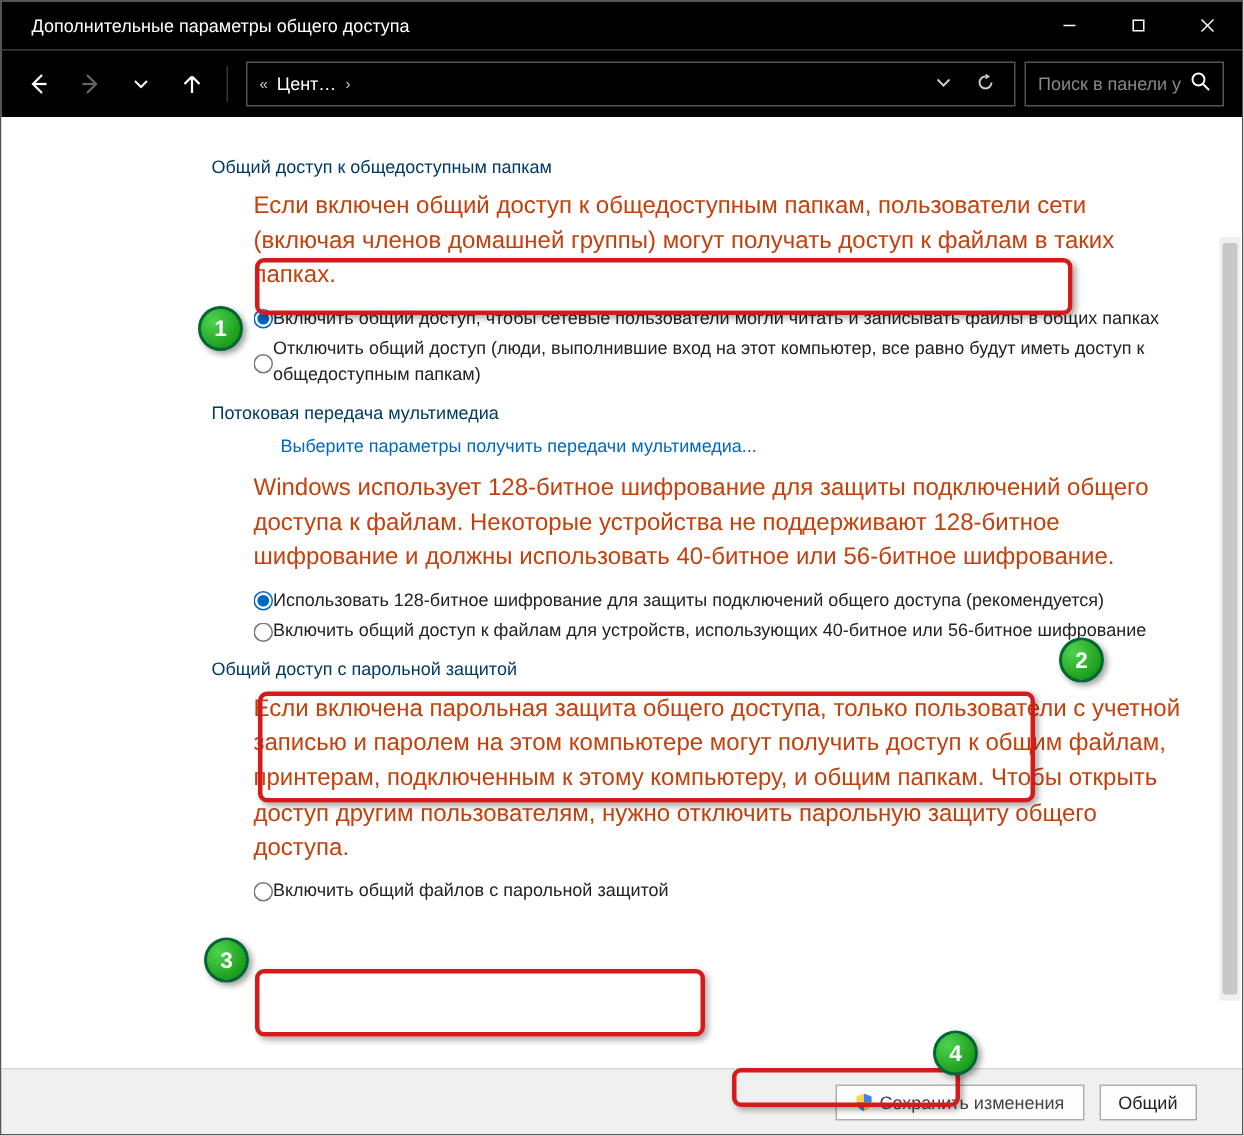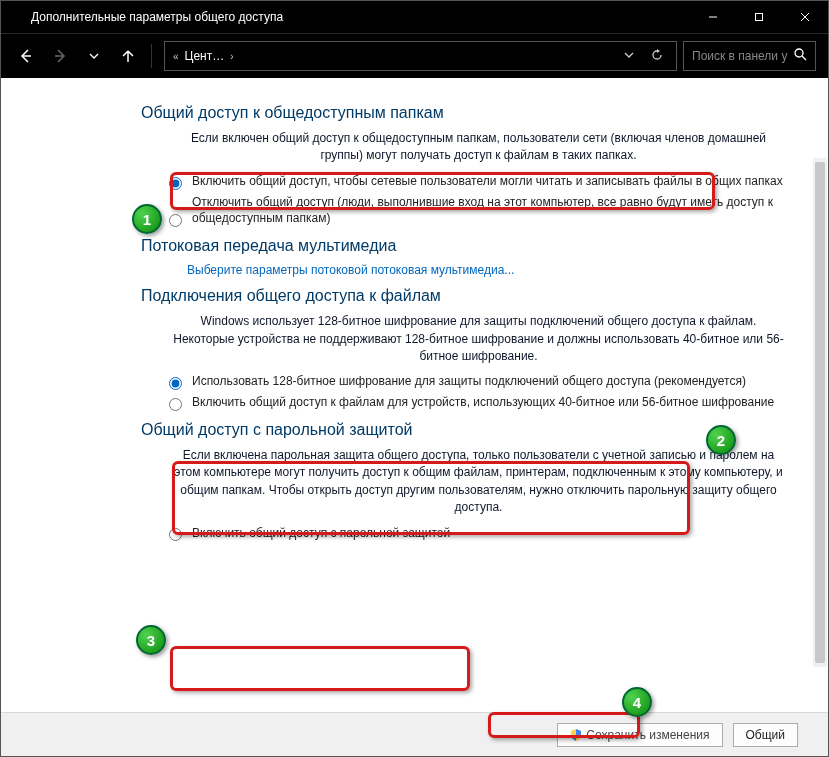--- a/index.html
+++ b/index.html
@@ -9,21 +9,21 @@
     background: #fff;
     width: 829px;
     height: 757px;
     overflow: hidden;
     position: relative;
   }
   .window { width: 829px; height: 757px; display: flex; flex-direction: column; border: 1px solid #555; }
   
   .titlebar {
     height: 32px; background: #000; color: #fff; display: flex; align-items: center;
-    padding-left: 30px; font-size: 12px;
+    padding-left: 20px; font-size: 12px;
   }
   .titlebar .title-text { flex: 1; }
   .titlebar-btns { display: flex; }
   .titlebar-btns .tbtn {
     width: 46px; height: 32px; display: flex; align-items: center; justify-content: center;
     color: #fff; font-size: 11px;
   }
   
   .navbar {
     height: 45px; background: #000; display: flex; align-items: center; padding: 0 8px; gap: 0;
@@ -47,24 +47,24 @@
     display: flex; align-items: center; padding: 0 8px; gap: 6px; font-size: 12px;
     margin-right: 4px;
   }
   .searchbox .sicon { color: #fff; }
   
   .content {
     flex: 1; background: #fff; overflow-y: auto; position: relative;
     padding-top: 6px;
   }
   .content-inner { padding: 10px 40px 10px 150px; }
-  .section-title { color: #003a67; font-size: 16px; margin: 10px 0 8px -10px; }
-  .section-body { color: #0f172a; font-size: 12px; line-height: 1.45; margin-bottom: 8px; text-align: center; }
+  .section-title { color: #003a67; font-size: 12px; margin: 10px 0 8px -10px; }
+  .section-body { color: #c2410c; font-size: 16px; line-height: 1.45; margin-bottom: 8px; }
   .indent { margin-left: 18px; }
-  .radio-row { display: flex; align-items: flex-end; gap: 10px; margin: 4px 0 4px 18px; color: #222; }
+  .radio-row { display: flex; align-items: center; gap: 0; margin: 4px 0 4px 18px; color: #222; }
   .radio-row input[type=radio] { margin-top: 2px; accent-color: #0067c0; }
   .radio-row label { flex: 1; line-height: 1.4; }
   .link { color: #0067c0; text-decoration: none; }
   
   .footer {
     height: 44px; background: #f0f0f0; border-top: 1px solid #d8d8d8;
     display: flex; align-items: center; justify-content: flex-end; padding: 0 30px; gap: 10px;
   }
   .btn {
     height: 24px; padding: 0 12px; background: #fdfdfd; border: 1px solid #adadad;
@@ -177,39 +177,38 @@
         <input type="radio" name="public" checked="" style="">
         <label>Включить общий доступ, чтобы сетевые пользователи могли читать и записывать файлы в общих папках</label>
       </div>
       <div class="radio-row">
         <input type="radio" name="public" style="">
         <label>Отключить общий доступ (люди, выполнившие вход на этот компьютер, все равно будут иметь доступ к общедоступным папкам)</label>
       </div>
 
       <div class="section-title">Потоковая передача мультимедиа</div>
       <div class="indent" style="margin:6px 0 10px 36px">
-        <a href="#" class="link">Выберите параметры потоковой потоковая мультимедиа...</a>
-      </div>
-
-      <div class="section-title">Подключения общего доступа к файлам</div>
+        <a href="#" class="link">Выберите параметры получить передачи мультимедиа...</a>
+      </div>
+
       <div class="section-body indent">Windows использует 128-битное шифрование для защиты подключений общего доступа к файлам. Некоторые устройства не поддерживают 128-битное шифрование и должны использовать 40-битное или 56-битное шифрование.</div>
       <div class="radio-row">
         <input type="radio" name="enc" checked="" style="">
         <label>Использовать 128-битное шифрование для защиты подключений общего доступа (рекомендуется)</label>
       </div>
       <div class="radio-row">
         <input type="radio" name="enc" style="">
         <label>Включить общий доступ к файлам для устройств, использующих 40-битное или 56-битное шифрование</label>
       </div>
 
       <div class="section-title">Общий доступ с парольной защитой</div>
       <div class="section-body indent">Если включена парольная защита общего доступа, только пользователи с учетной записью и паролем на этом компьютере могут получить доступ к общим файлам, принтерам, подключенным к этому компьютеру, и общим папкам. Чтобы открыть доступ другим пользователям, нужно отключить парольную защиту общего доступа.</div>
       <div class="radio-row">
         <input type="radio" name="pwd" style="">
-        <label>Включить общий доступ с парольной защитой</label>
+        <label>Включить общий файлов с парольной защитой</label>
       </div>
 
     </div>
   </div>
 
   <div class="footer">
     <div class="btn primary">
       <svg class="shield" viewBox="0 0 12 12">
         <path d="M6 0 L11 2 L11 6 C11 9 8 11 6 12 C4 11 1 9 1 6 L1 2 Z" fill="#ffd24a"></path>
         <path d="M6 0 L11 2 L11 6 L6 6 Z" fill="#3b82f6"></path>

